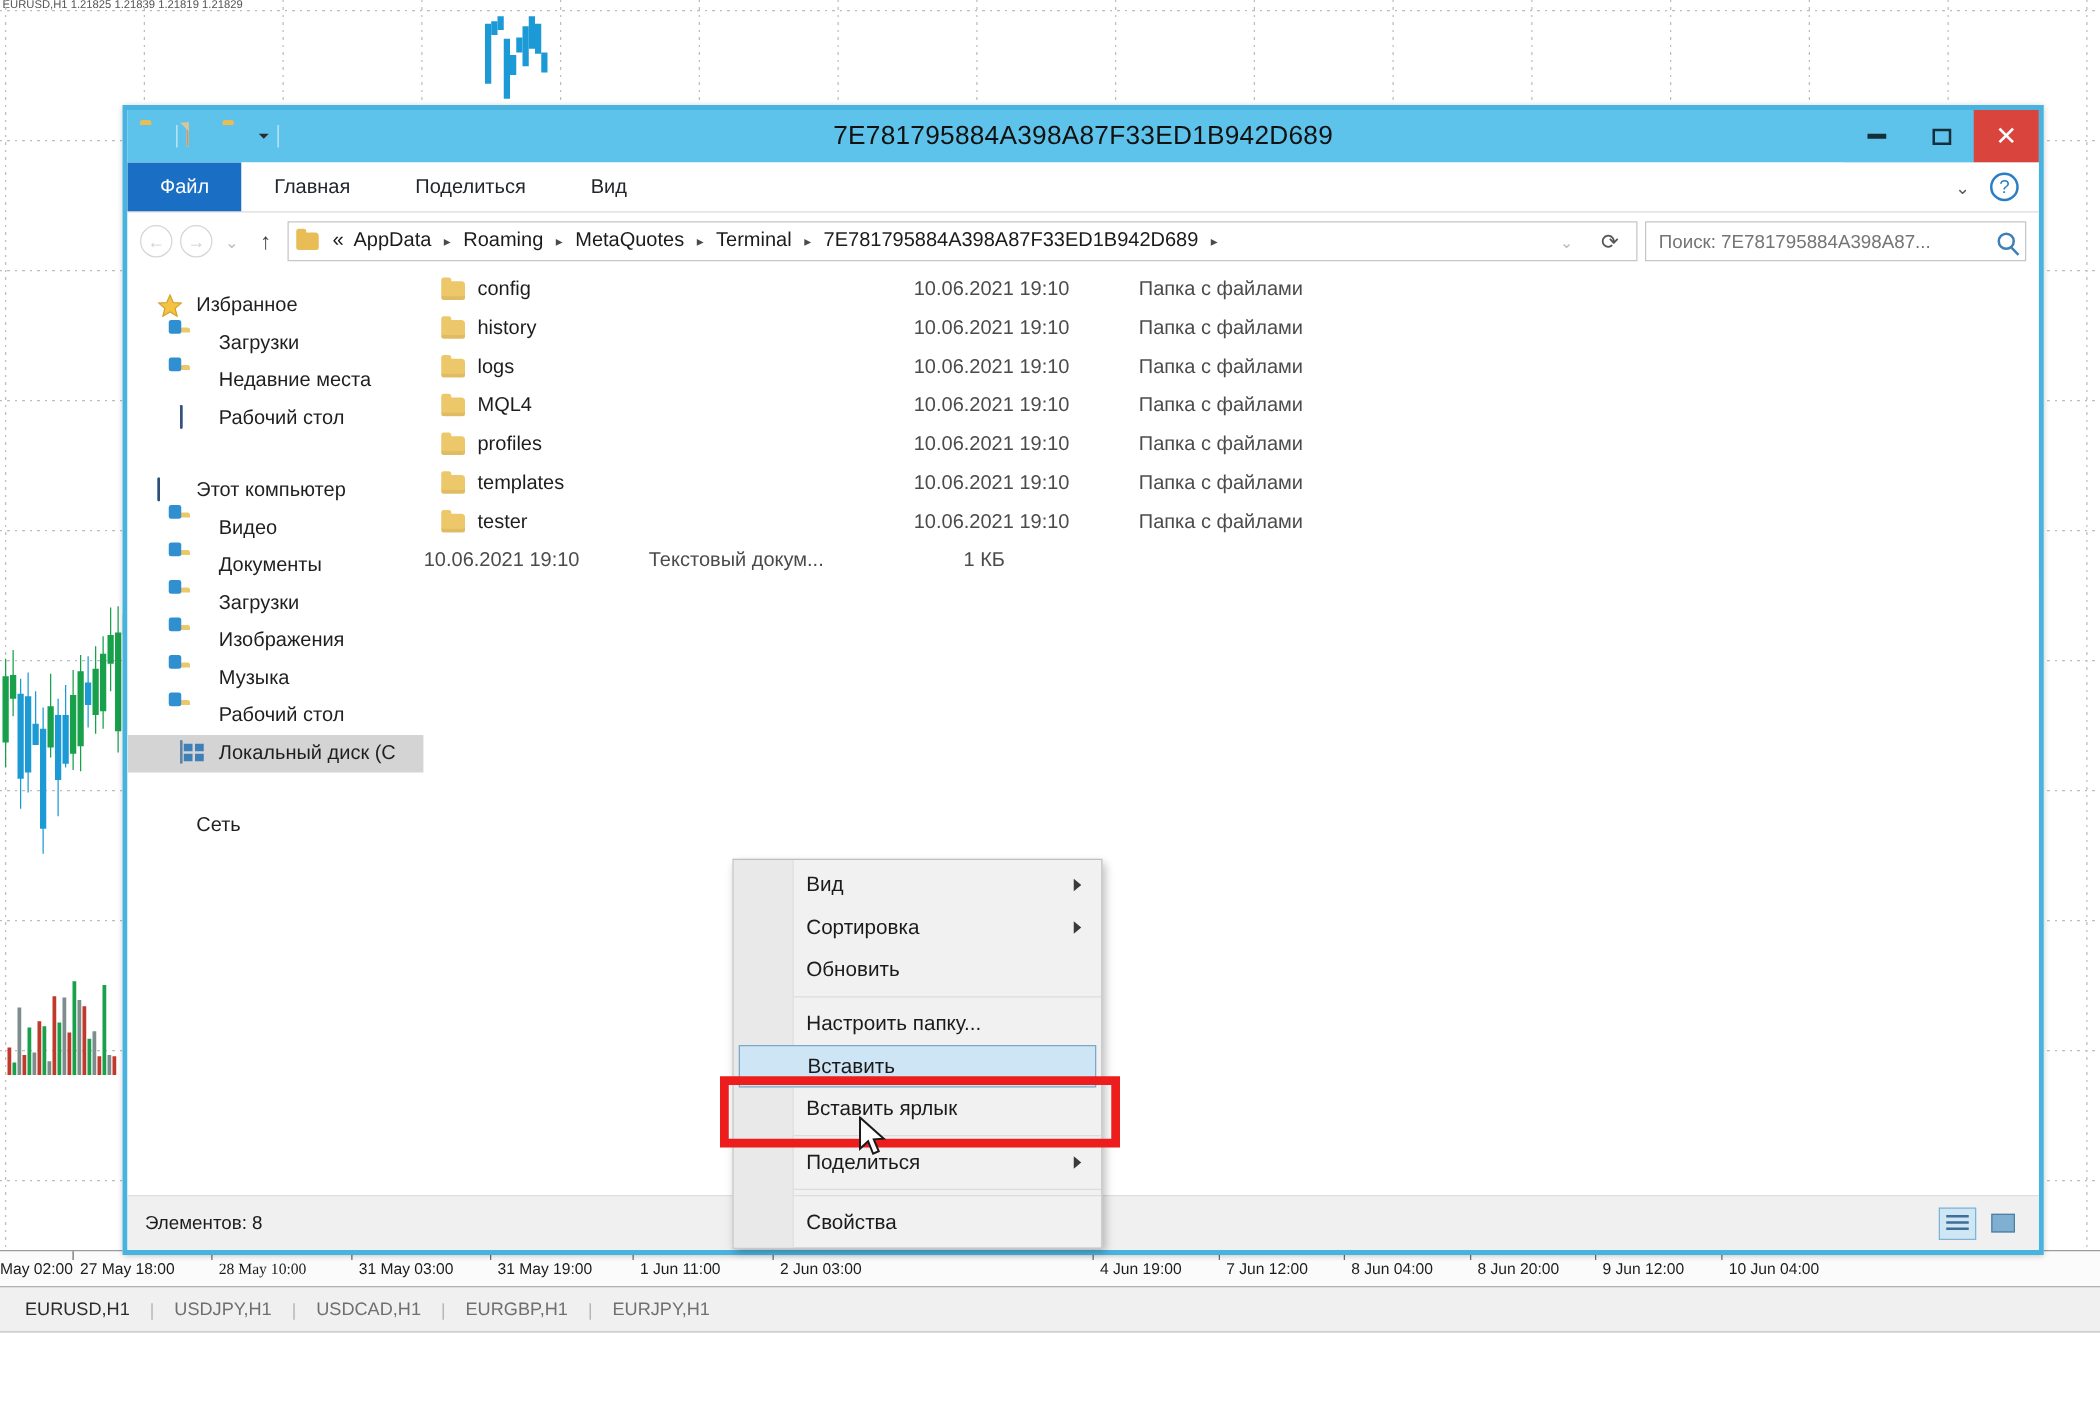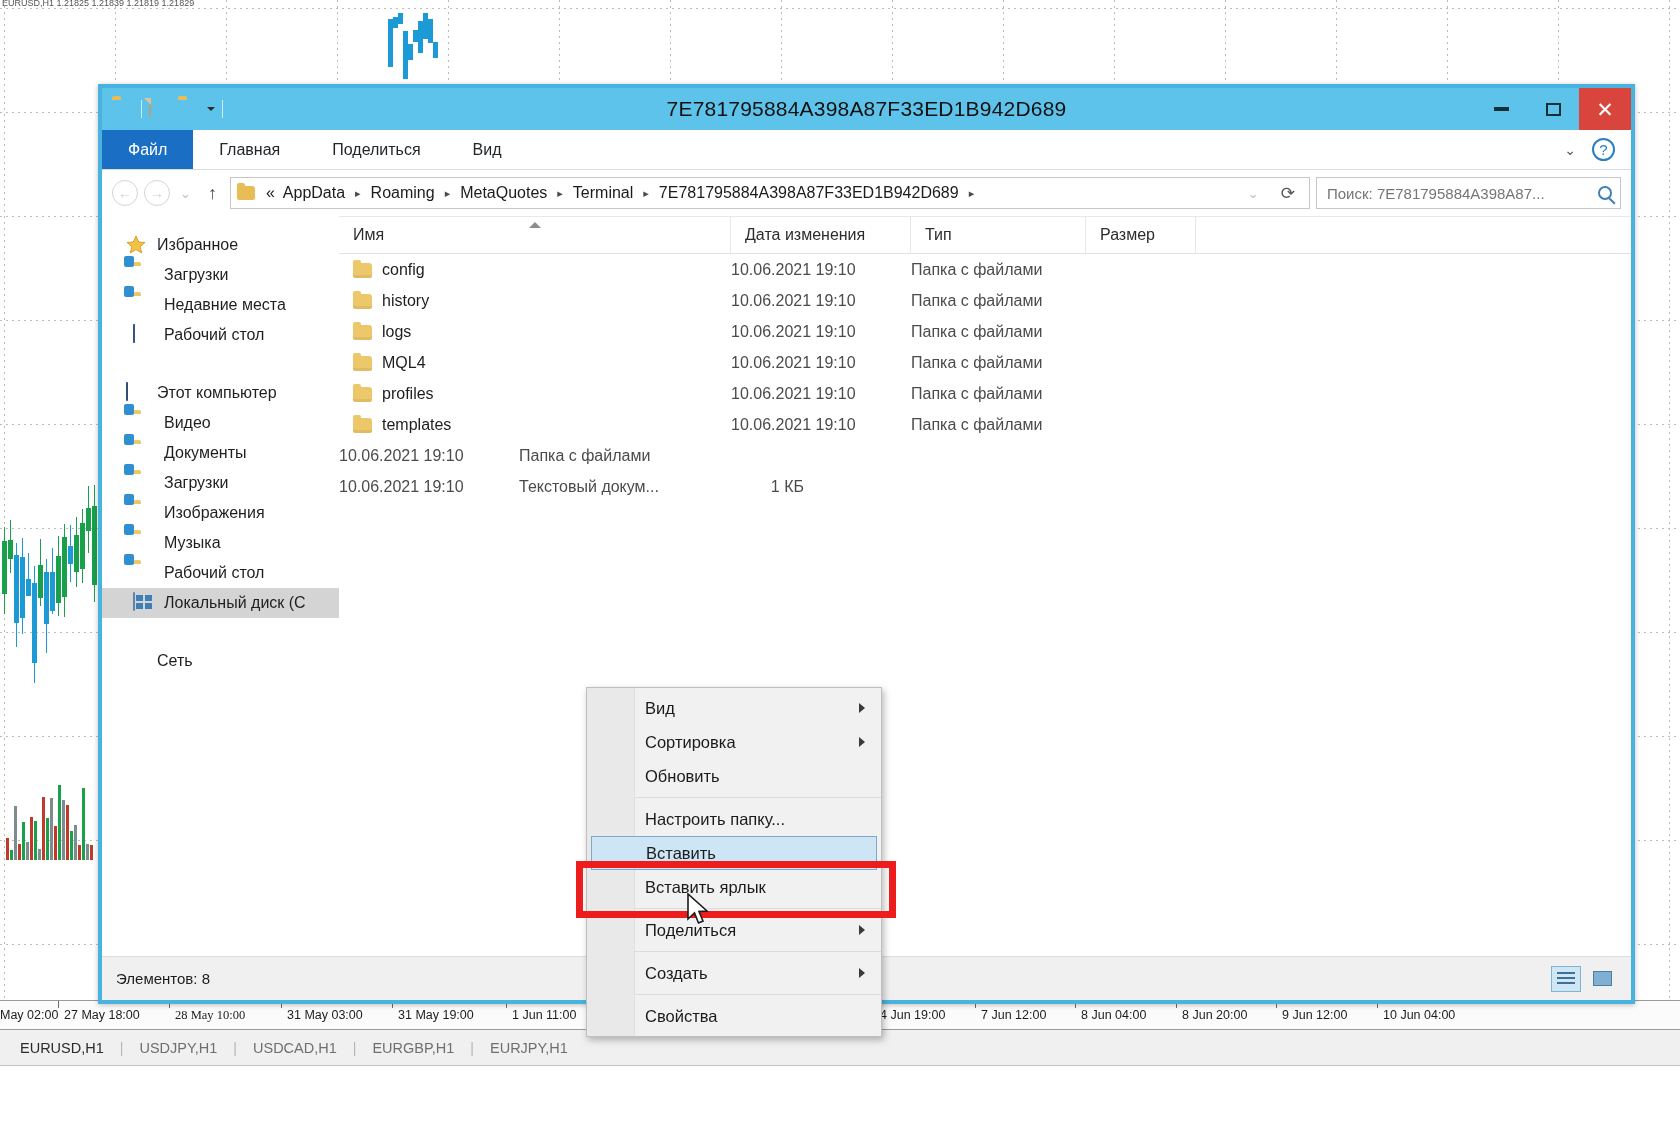--- a/index.html
+++ b/index.html
@@ -168,21 +168,21 @@
     flex:0 0 auto; margin-left:6px;
   }
   .search-glass:after{content:"";position:absolute;right:-6px;bottom:-4px;width:8px;height:2px;
     background:#3e7fb5;transform:rotate(45deg);}
 
   
   #exbody { flex:1 1 auto; display:flex; min-height:0; background:#fff; }
   #navpane { width:237px; flex:0 0 auto; padding-top:14px; overflow:hidden; }
   .nav-item { height:30px; display:flex; align-items:center; font-size:16px; color:#1f1f1f; }
   .nav-item.root { padding-left:24px; font-weight:normal; }
-  .nav-item.child { padding-left:31px; }
+  .nav-item.child { padding-left:42px; }
   .nav-item.selected { background:#d4d4d4; }
   .nav-ico { width:22px; height:20px; margin-right:9px; flex:0 0 auto; position:relative; }
   .ic-folder { width:19px;height:15px;background:#edc86b;border-radius:1px 3px 2px 2px;position:relative;
     box-shadow:inset 0 -3px 0 rgba(0,0,0,.06); }
   .ic-folder:before{content:"";position:absolute;left:0;top:-3px;width:8px;height:4px;background:#edc86b;border-radius:2px 2px 0 0;}
   .ic-folder .badge{position:absolute;right:-1px;bottom:-2px;width:10px;height:11px;background:#2f8fd0;border-radius:2px;}
   .ic-screen { width:20px;height:15px;background:#2f6fae;border:1px solid #37537a;border-radius:2px; position:relative;}
   .ic-screen:after{content:"";position:absolute;left:2px;top:2px;right:2px;height:5px;background:#79b7e4;}
   .ic-pc { width:20px;height:16px;background:#4a7fb5;border:1px solid #2f4e73;border-radius:2px;position:relative;}
   .ic-pc:after{content:"";position:absolute;left:2px;top:2px;right:2px;bottom:5px;background:#9ed0f2;}
@@ -563,27 +563,20 @@
           <span class="nav-ico"><span class="ic-disk" style="margin-top: 2px;"></span></span>
           <span>Локальный диск (C</span>
         </div>
         <div style="height: 28px;"></div>
         <div class="nav-item root">
           <span class="nav-ico"><span class="ic-net" style="margin-top: 2px;"></span></span>
           <span>Сеть</span>
         </div>
       </div>
     <div id="listpane">
-      <div id="colheader">
-        <div class="colh" style="width:392px;">Имя</div>
-        <div id="sort-arrow"></div>
-        <div class="colh" style="width:180px;">Дата изменения</div>
-        <div class="colh" style="width:175px;">Тип</div>
-        <div class="colh" style="width:110px;">Размер</div>
-      </div>
       <div id="filerows">
           <div class="row">
             <div class="cell-name" style="width: 392px;">
               <span class="row-file-ico"><span class="ic-folder" style="display: inline-block; margin-top: 3px;"></span></span>
               <span>config</span>
             </div>
             <div class="cell" style="width: 180px;">10.06.2021 19:10</div>
             <div class="cell" style="width: 175px;">Папка с файлами</div>
             <div class="cell" style="width: 110px; text-align: right;"></div>
           </div>
@@ -626,20 +619,24 @@
           <div class="row">
             <div class="cell-name" style="width: 392px;">
               <span class="row-file-ico"><span class="ic-folder" style="display: inline-block; margin-top: 3px;"></span></span>
               <span>templates</span>
             </div>
             <div class="cell" style="width: 180px;">10.06.2021 19:10</div>
             <div class="cell" style="width: 175px;">Папка с файлами</div>
             <div class="cell" style="width: 110px; text-align: right;"></div>
           </div>
           <div class="row">
+            <div class="cell-name" style="width: 392px;">
+              <span class="row-file-ico"><span class="ic-folder" style="display: inline-block; margin-top: 3px;"></span></span>
+              <span>tester</span>
+            </div>
             <div class="cell" style="width: 180px;">10.06.2021 19:10</div>
             <div class="cell" style="width: 175px;">Папка с файлами</div>
             <div class="cell" style="width: 110px; text-align: right;"></div>
           </div>
           <div class="row">
             <div class="cell" style="width: 180px;">10.06.2021 19:10</div>
             <div class="cell" style="width: 175px;">Текстовый докум...</div>
             <div class="cell" style="width: 110px; text-align: right;">1 КБ</div>
           </div>
         </div>
@@ -686,24 +683,20 @@
     </div>
     <div class="mi">
       <span>Вставить ярлык</span>
     </div>
     <div class="msep"></div>
     <div class="mi">
       <span>Поделиться</span>
       <span class="arrow"></span>
     </div>
     <div class="msep"></div>
-    <div class="mi">
-      <span>Создать</span>
-      <span class="arrow"></span>
-    </div>
     <div class="msep"></div>
     <div class="mi">
       <span>Свойства</span>
     </div>
   </div>
 
 <div id="redbox"></div>
 
 <svg id="cursor" width="26" height="36" viewBox="0 0 26 36">
   <path d="M2 1 L2 26 L8.5 20 L12.5 30 L17 28 L13 18.5 L21 18 Z" fill="#ffffff" stroke="#1b1b1b" stroke-width="1.6"></path>

